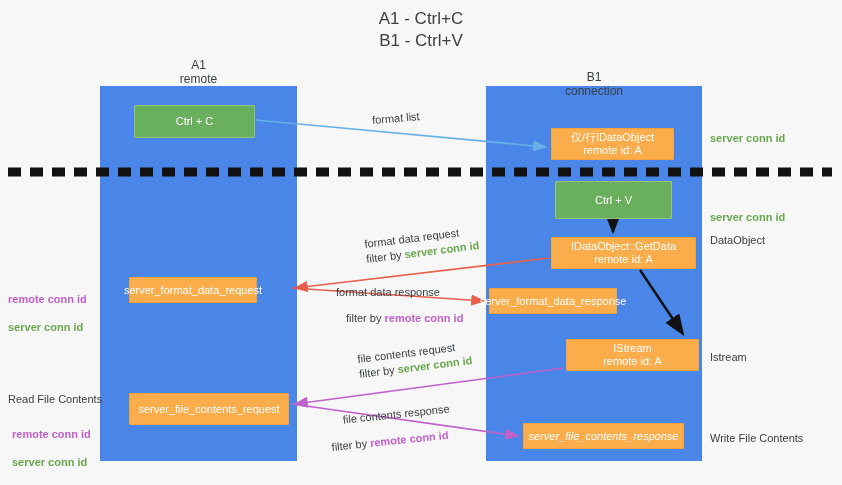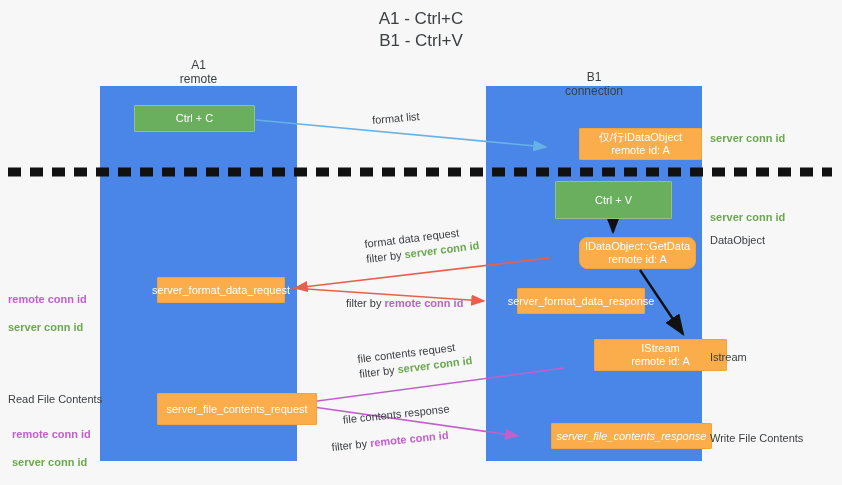--- a/index.html
+++ b/index.html
@@ -30,26 +30,26 @@
     box-sizing:border-box;
     display:flex;align-items:center;justify-content:center;
     text-align:center;
     font-size:11px;
     line-height:13px;
     color:#ffffff;
     white-space:pre-line;
     border-radius:1px;
   }
   .green{background:#6aa84f;background:#6aaf5e;border:1px solid #93c47d;}
-  .orange{background:#f6b26b;background:#fbad4b;border:1px solid #f1a33c;margin-left:28px;}
+  .orange{background:#f6b26b;background:#fbad4b;border:1px solid #f1a33c;}
 
-  #box-ctrlc{left:134px;top:105px;width:121px;height:27px;}
+  #box-ctrlc{left:134px;top:105px;width:121px;height:33px;}
   #box-idataobject{left:551px;top:128px;width:123px;height:32px;}
   #box-ctrlv{left:555px;top:181px;width:117px;height:38px;}
-  #box-getdata{left:551px;top:237px;width:117px;height:32px;border-radius:8px;}
+  #box-getdata{left:551px;top:237px;width:145px;height:32px;}
   #box-fmt-req{left:129px;top:277px;width:128px;height:26px;}
   #box-fmt-resp{left:489px;top:288px;width:128px;height:26px;}
   #box-istream{left:566px;top:339px;width:133px;height:32px;}
   #box-file-req{left:129px;top:393px;width:160px;height:32px;}
   #box-file-resp{left:523px;top:423px;width:161px;height:26px;font-style:italic;}
 
   .sidelabel{
     position:absolute;font-size:11px;line-height:14px;color:#3c4043;
     white-space:pre-line;
   }
@@ -143,20 +143,21 @@
 </div>
 
 <div class="ann" id="ann-fmt-req">
   <div>format data request</div>
   <div>
     <span>filter by </span><b class="green-txt">server conn id</b>
   </div>
 </div>
 
 <div class="ann" id="ann-fmt-resp">
+  <div>format data response</div>
   <div style="margin-top:11px;margin-left:10px;">
     <span>filter by </span><b class="mag-txt">remote conn id</b>
   </div>
 </div>
 
 <div class="ann" id="ann-file-req">
   <div>file contents request</div>
   <div>
     <span>filter by </span><b class="green-txt">server conn id</b>
   </div>

